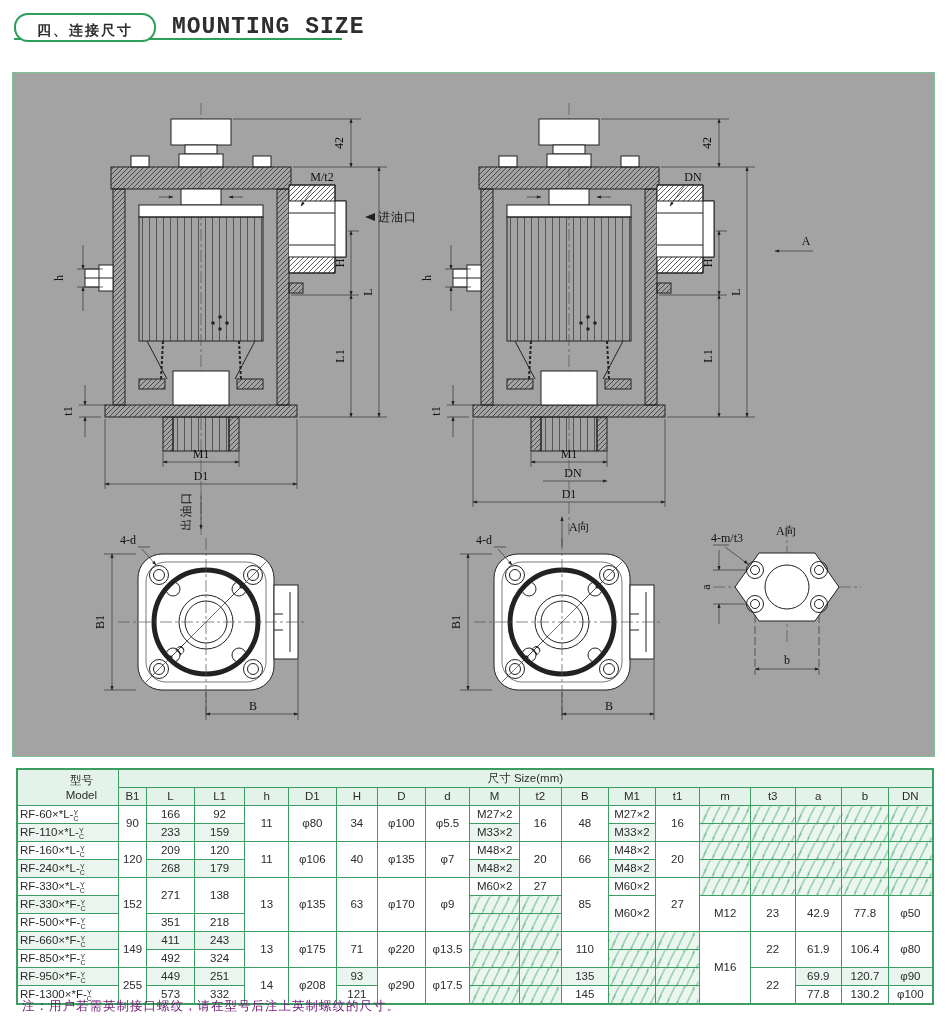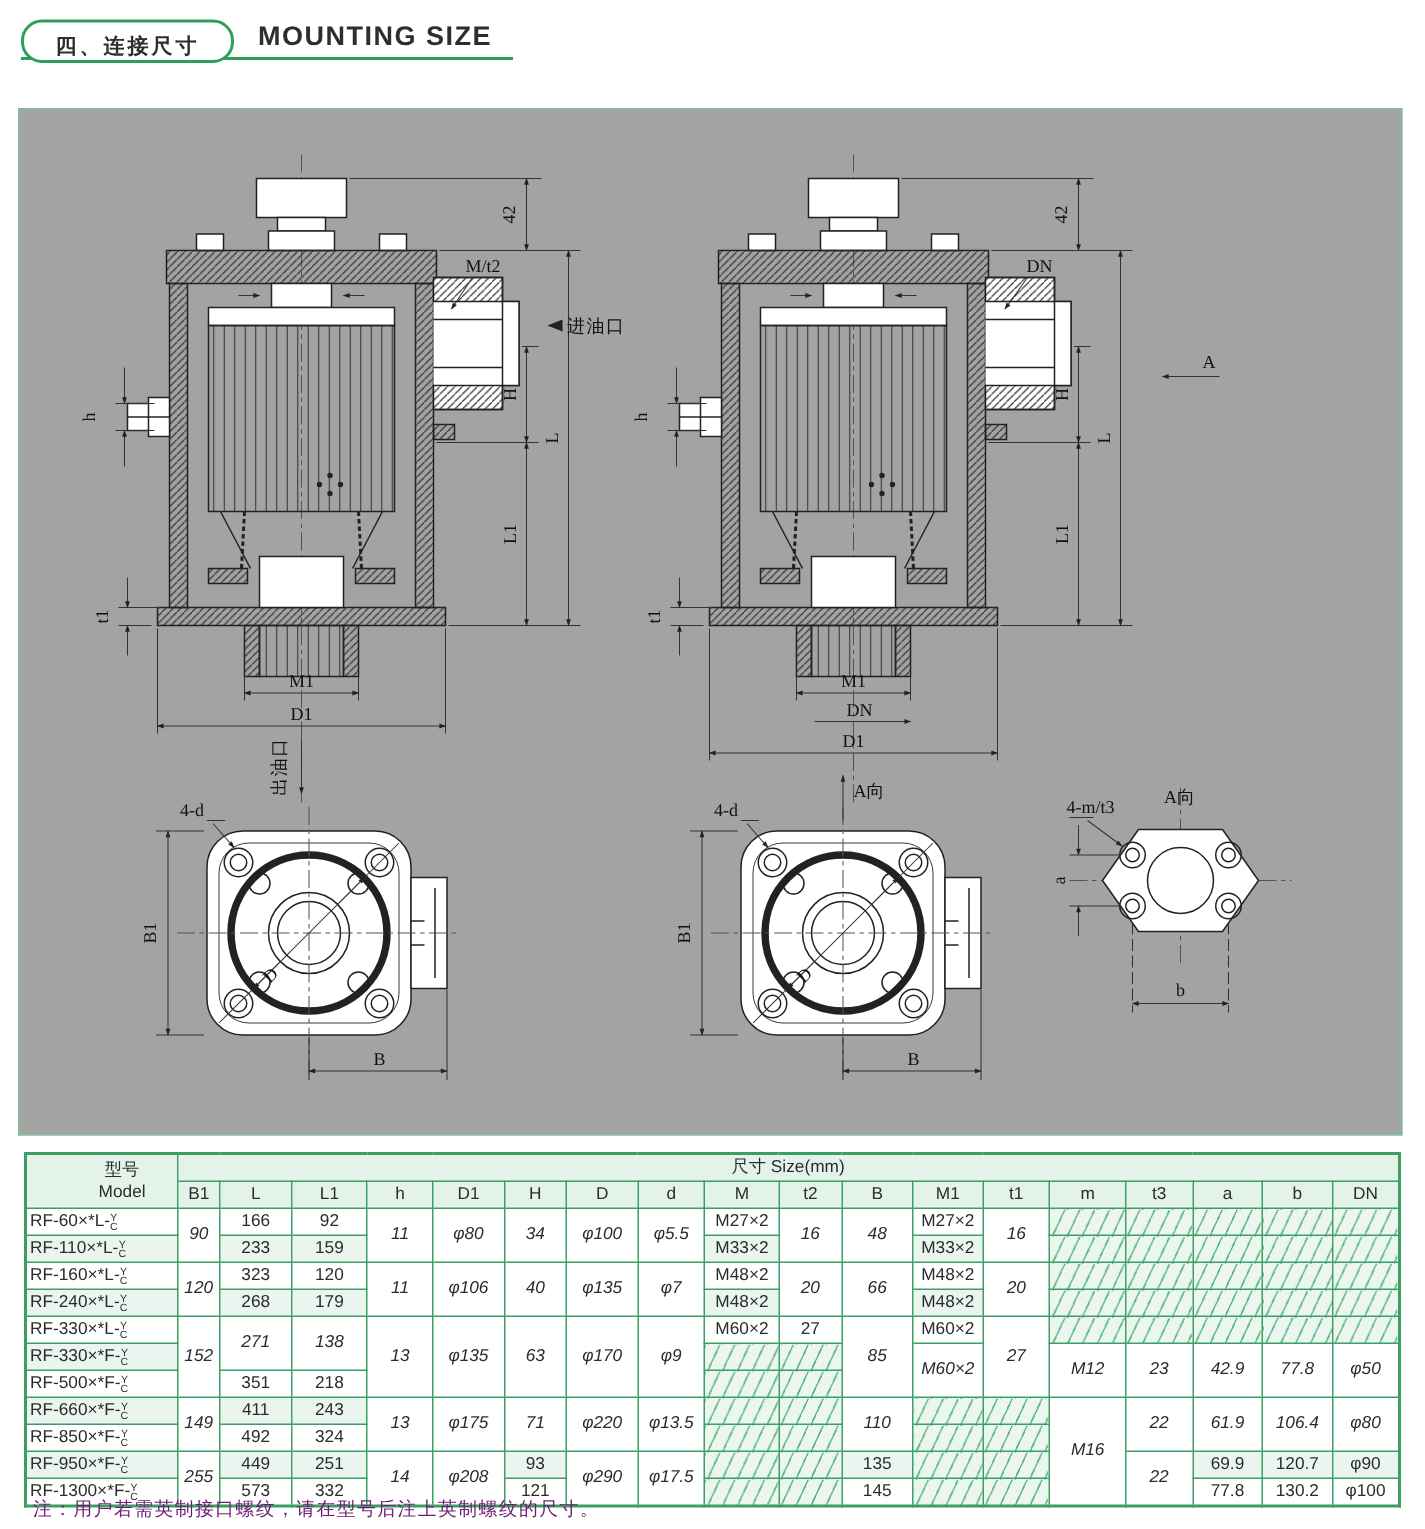--- a/index.html
+++ b/index.html
@@ -2,40 +2,40 @@
 <html><head>
 <meta charset="utf-8">
 <style>
   html,body{margin:0;padding:0;background:#fff;}
   #page{position:relative;width:950px;height:1019px;background:#fff;overflow:hidden;
         font-family:"Liberation Sans",sans-serif;color:#2e2e2e;}
   
   .capsule{position:absolute;left:14px;top:13px;width:138px;height:25px;border:2px solid #2f9e5a;
            border-radius:14px;display:flex;align-items:flex-end;justify-content:center;
            font-size:14px;font-weight:bold;letter-spacing:2px;background:#fff;z-index:2;}
-  .title-en{position:absolute;left:172px;top:14px;font-family:Liberation Sans, sans-serif;
-            font-size:18px;font-weight:bold;letter-spacing:1px;}
+  .title-en{position:absolute;left:172px;top:14px;font-family:Liberation Mono, monospace;
+            font-size:23px;font-weight:bold;letter-spacing:1px;}
   .rule{position:absolute;left:14px;top:38px;width:328px;height:2px;background:#2f9e5a;}
   
   .panel{position:absolute;left:12px;top:72px;width:921px;height:683px;border:1.5px solid #7cc29a;background:#a3a3a3;}
   svg{display:block;}
   .geo{stroke:#222;fill:none;stroke-width:1;}
   .dimline{stroke:#333;fill:none;stroke-width:.7;}
   .cl{stroke:#555;stroke-width:.7;stroke-dasharray:12 3 3 3;fill:none;}
   .dim{font:12px "Liberation Serif",serif;fill:#111;stroke:none;}
   .dimcn{font:12px "Liberation Serif",serif;fill:#111;stroke:none;letter-spacing:1px;}
   
   .tblwrap{position:absolute;left:16px;top:768px;width:918px;}
   table{border-collapse:collapse;width:100%;table-layout:fixed;font-size:11.5px;color:#2b2b2b;}
   td,th{border:1px solid #3d9e63;text-align:center;padding:0;height:17px;line-height:1.05;font-weight:normal;overflow:hidden;}
   th{background:#e4f3ea;}
   table{border:2px solid #3d9e63;}
   .model-cell{text-align:left;padding-left:2px;white-space:nowrap;}
   .shade{background:#e9f5ee;}
-  .merged{background:#fff;font-style:italic;}
+  .merged{background:#fff;}
   .hatch{background-color:#eaf6ee;
          background-image:repeating-linear-gradient(115deg,rgba(0,0,0,0) 0 8px,#5cb283 8px 9px);}
   .yc{display:inline-block;vertical-align:-3px;font-size:7px;line-height:6px;text-align:center;}
   .mh{line-height:1.3;padding-left:27px;}
   
   .note{position:absolute;left:22px;top:998px;font-size:12.5px;color:#701a75;letter-spacing:1px;}
 </style>
 </head>
 <body>
 
@@ -360,21 +360,21 @@
             <td class="shade">M33×2</td>
             <td class="hatch"></td>
             <td class="hatch"></td>
             <td class="hatch"></td>
             <td class="hatch"></td>
             <td class="hatch"></td>
           </tr>
           <tr>
             <td class="model-cell"><span>RF-160×*L-</span><span class="yc">Y<br>C</span></td>
             <td rowspan="2" class="merged">120</td>
-            <td>323</td>
+            <td>209</td>
             <td>120</td>
             <td rowspan="2" class="merged">11</td>
             <td rowspan="2" class="merged">φ106</td>
             <td rowspan="2" class="merged">40</td>
             <td rowspan="2" class="merged">φ135</td>
             <td rowspan="2" class="merged">φ7</td>
             <td>M48×2</td>
             <td rowspan="2" class="merged">20</td>
             <td rowspan="2" class="merged">66</td>
             <td>M48×2</td>

